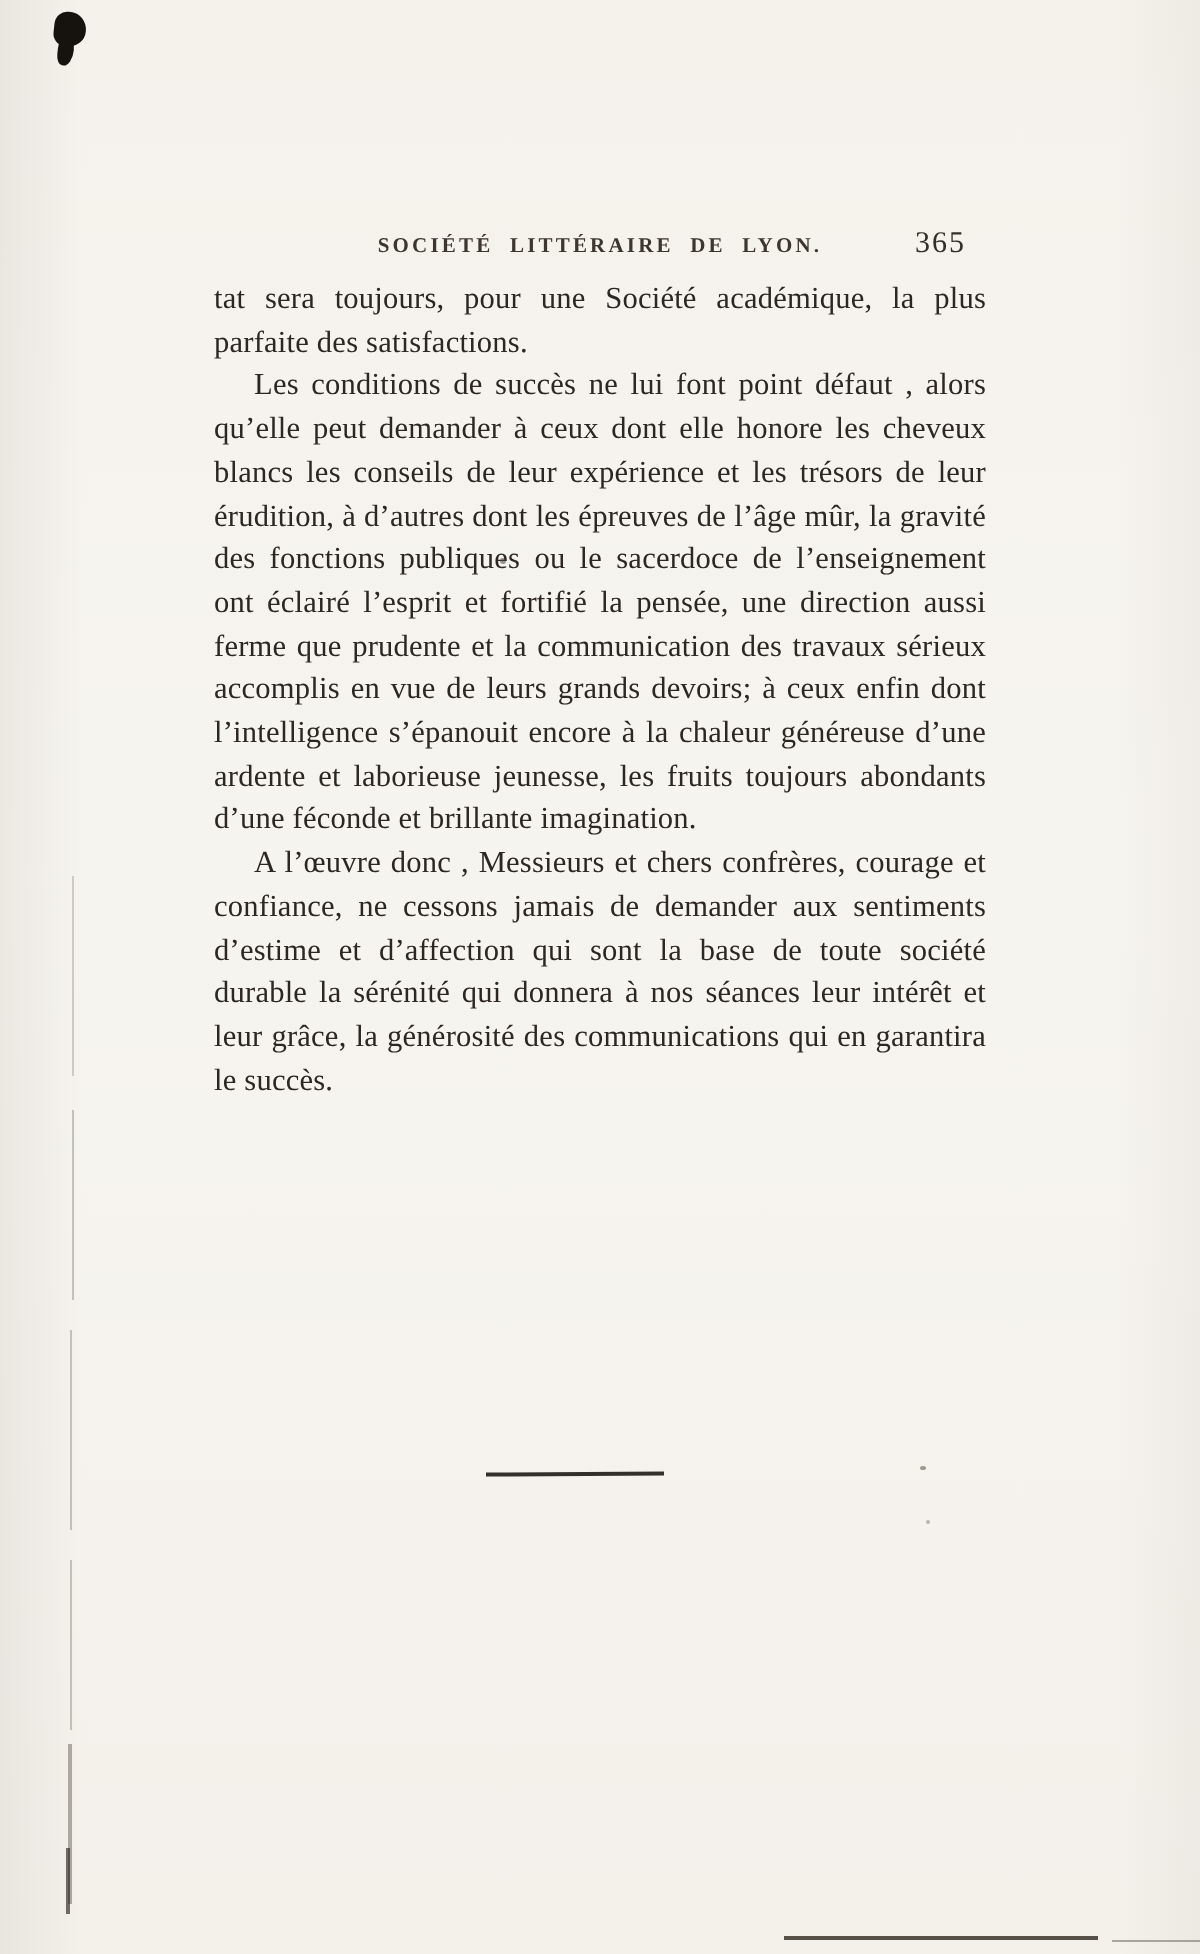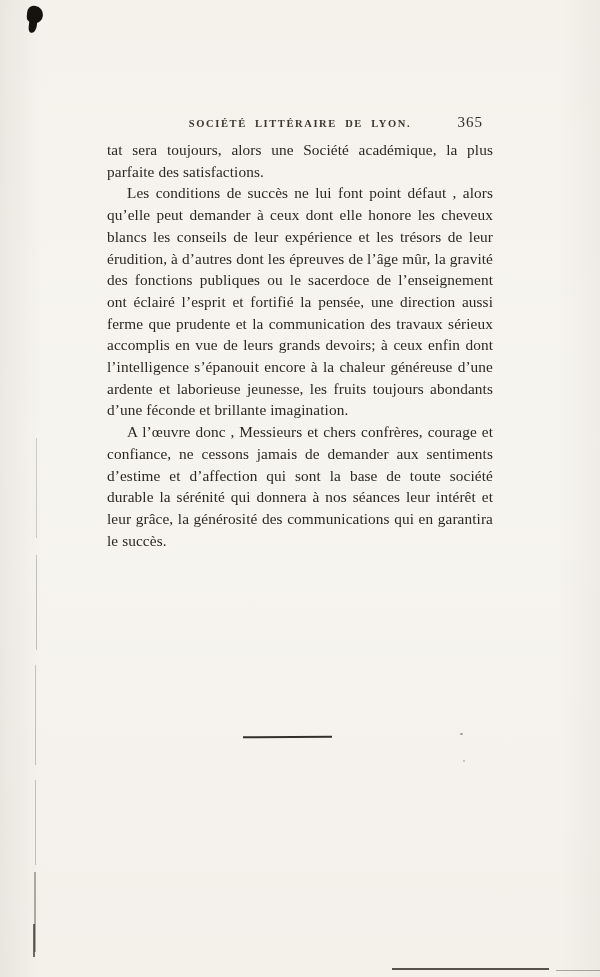--- a/index.html
+++ b/index.html
@@ -109,21 +109,21 @@
 <body>
 
 <div class="paper"></div>
 
 <div class="header-row">
   <span class="running-title">SOCIÉTÉ LITTÉRAIRE DE LYON.</span>
   <span class="page-number">365</span>
 </div>
 
 <div class="body-text">
-  <p class="continuation">tat sera toujours, alors une Société académique, la plus parfaite des satisfactions.</p>
+  <p class="continuation">tat sera toujours, pour une Société académique, la plus parfaite des satisfactions.</p>
   <p>Les conditions de succès ne lui font point défaut , alors qu’elle peut demander à ceux dont elle honore les cheveux blancs les conseils de leur expérience et les trésors de leur érudition, à d’autres dont les épreuves de l’âge mûr, la gravité des fonctions publiques ou le sacerdoce de l’enseignement ont éclairé l’esprit et fortifié la pensée, une direction aussi ferme que prudente et la communication des travaux sérieux accomplis en vue de leurs grands devoirs; à ceux enfin dont l’intelligence s’épanouit encore à la chaleur généreuse d’une ardente et laborieuse jeunesse, les fruits toujours abondants d’une féconde et brillante imagination.</p>
   <p>A l’œuvre donc , Messieurs et chers confrères, courage et confiance, ne cessons jamais de demander aux sentiments d’estime et d’affection qui sont la base de toute société durable la sérénité qui donnera à nos séances leur intérêt et leur grâce, la générosité des communications qui en garantira le succès.</p>
 </div>
 
 <div class="end-rule"></div>
 
 <div class="artifact ink-blob"></div>
 <div class="artifact edge-mark m1"></div>
 <div class="artifact edge-mark m2"></div>
 <div class="artifact edge-mark m3"></div>

